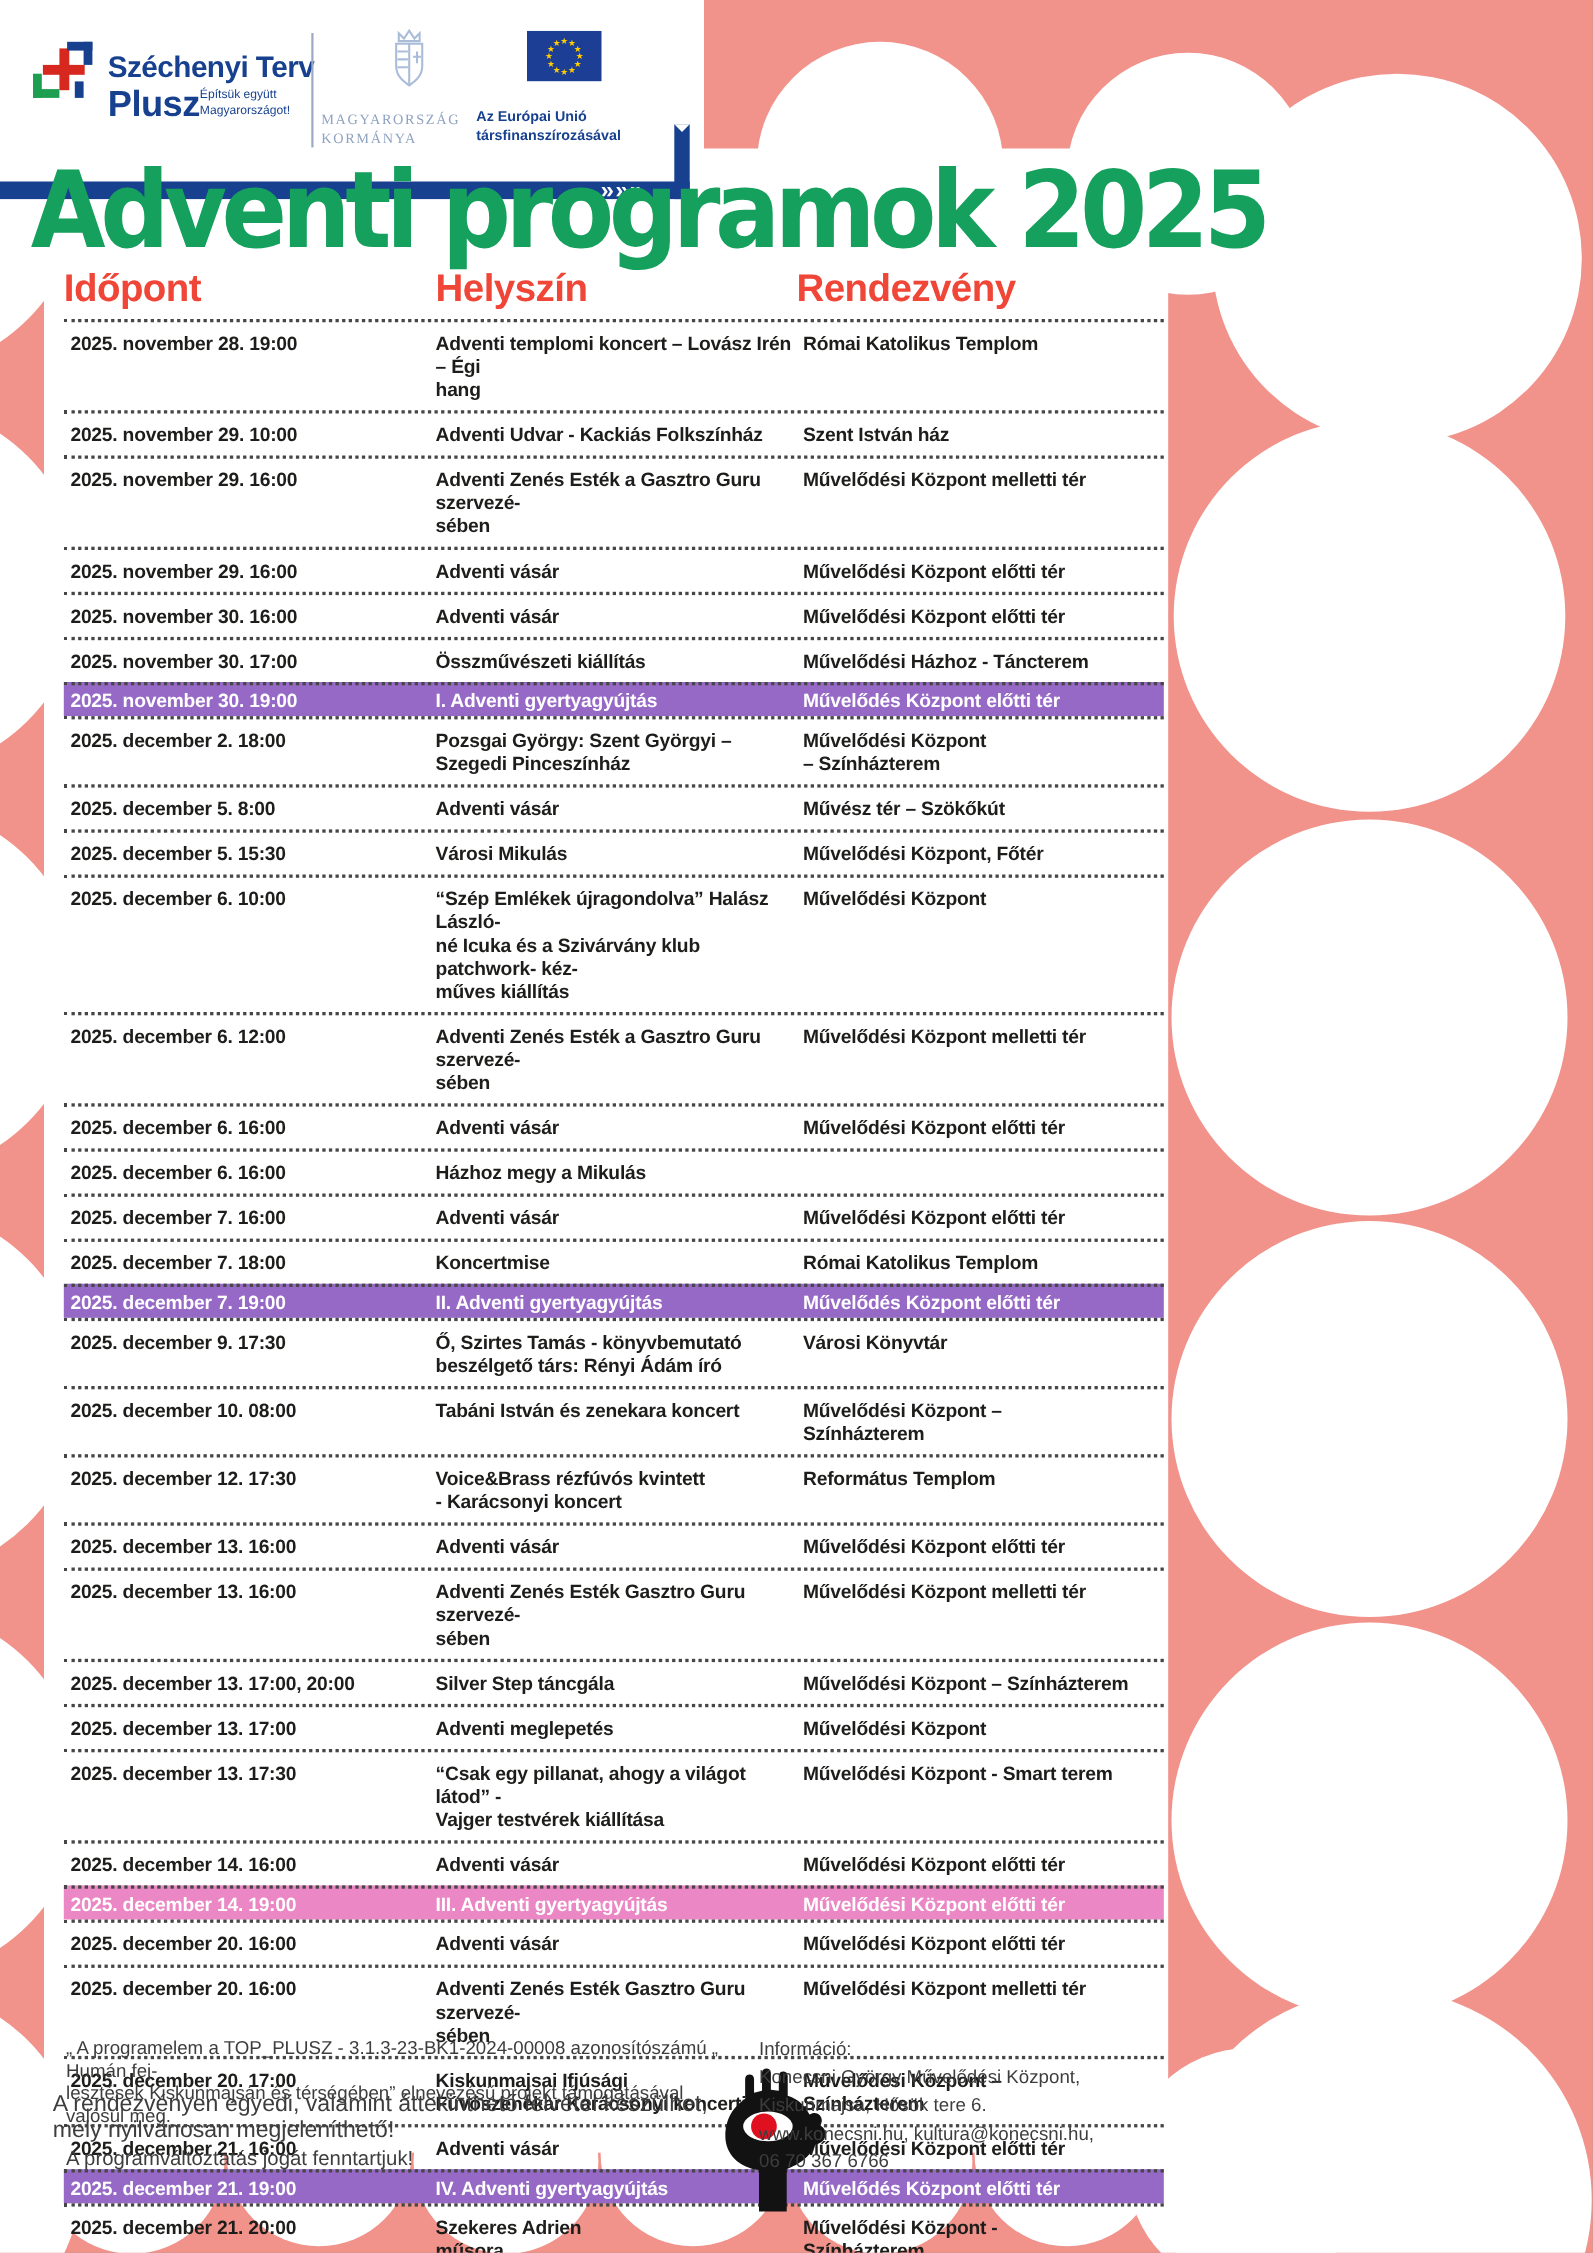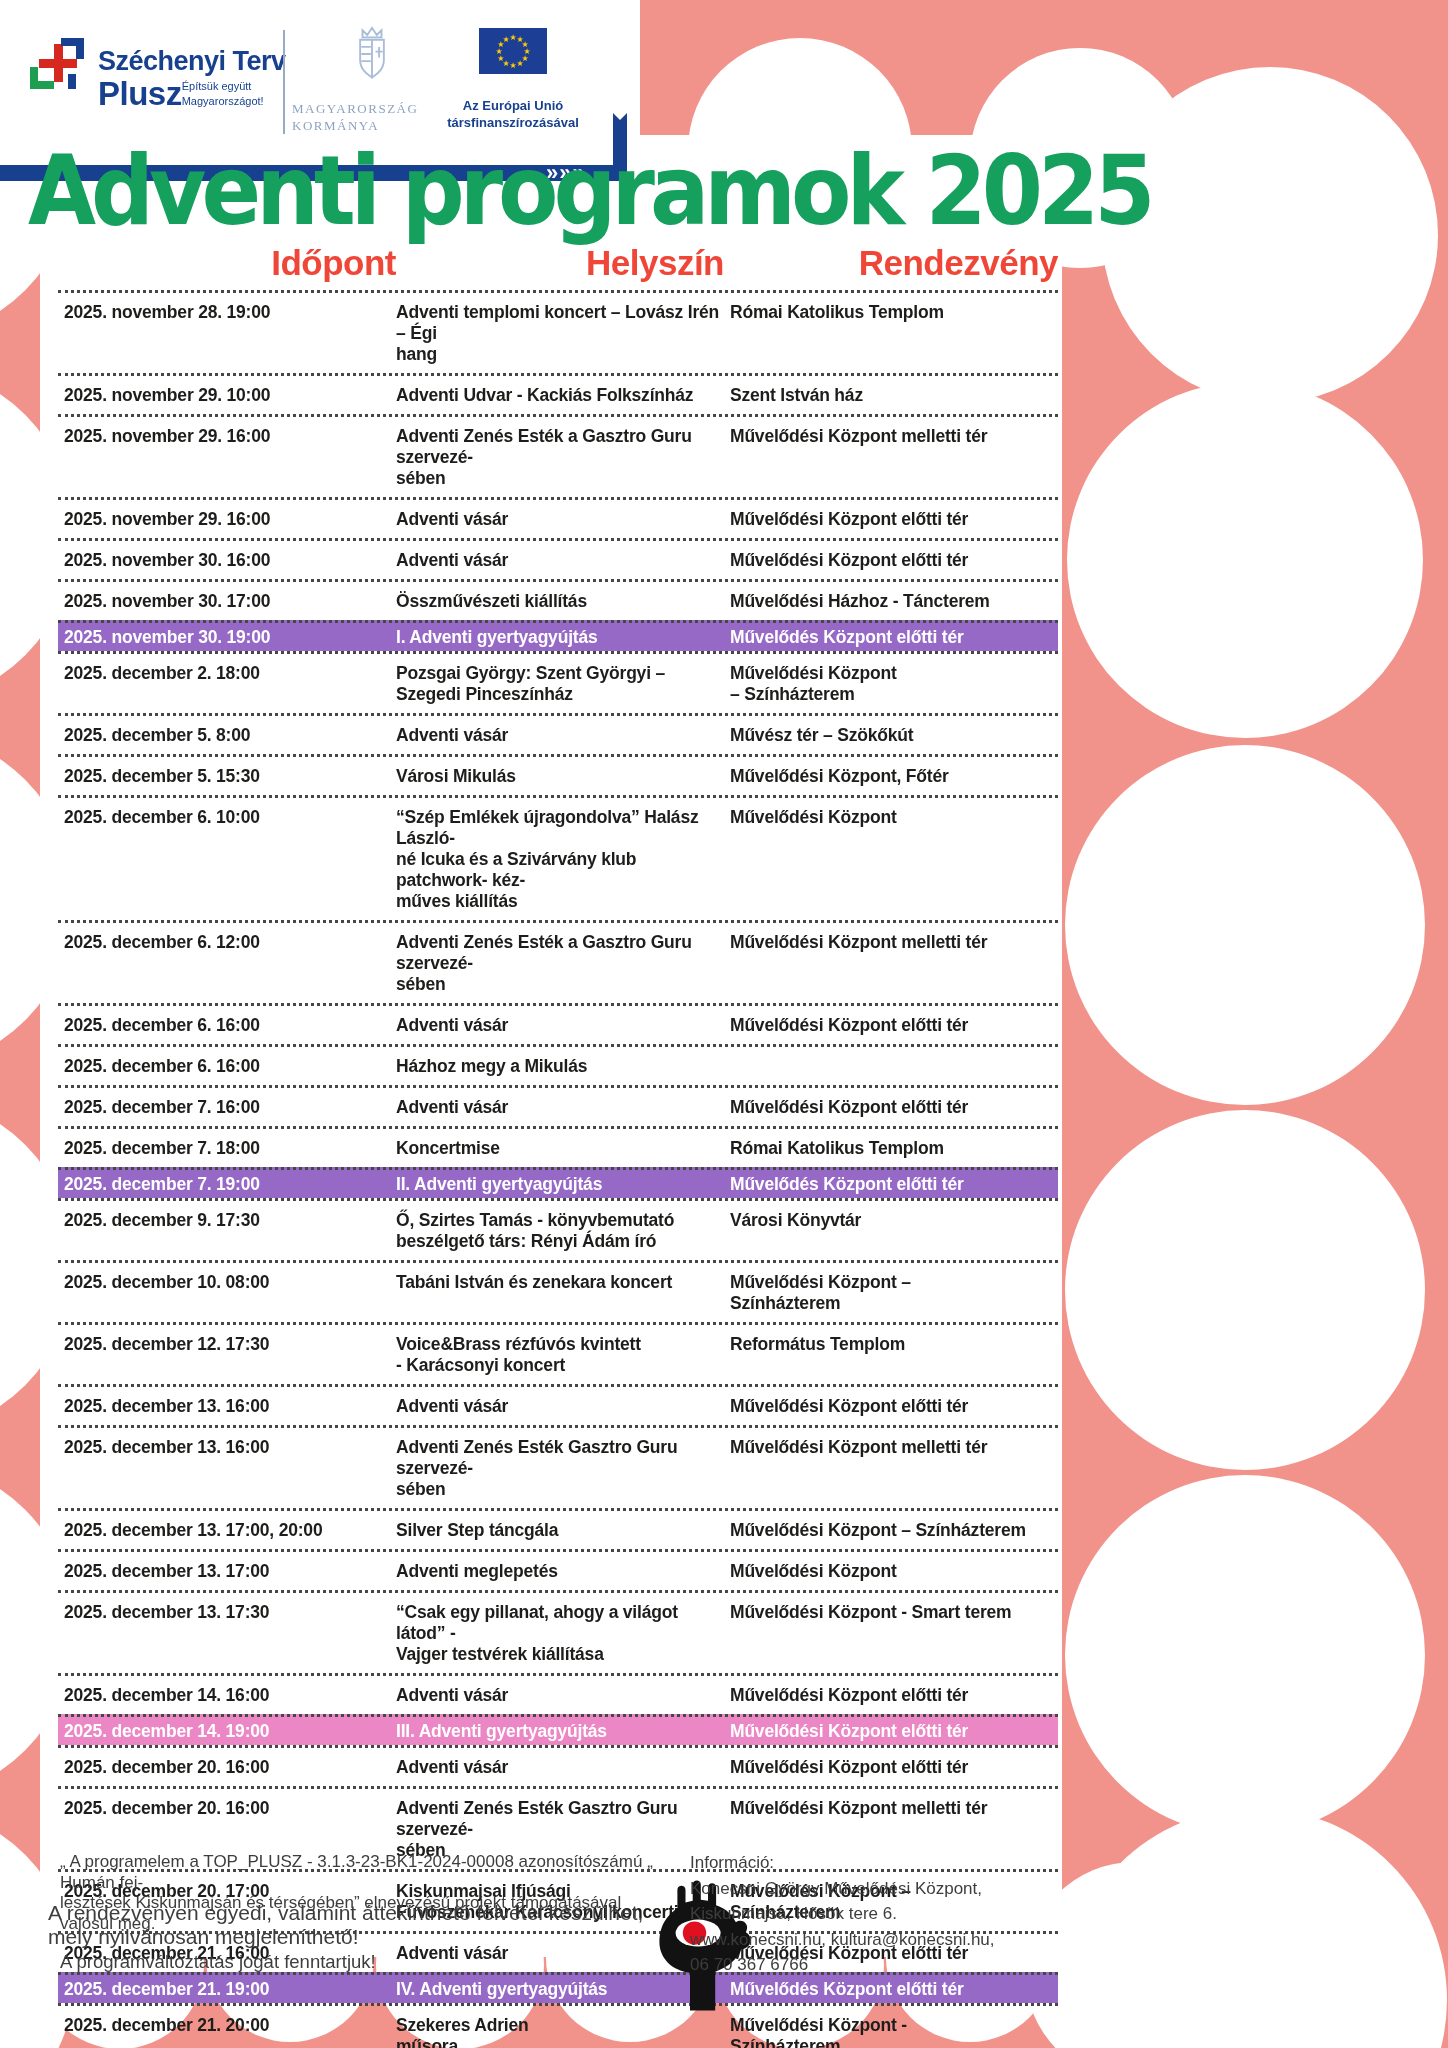--- a/index.html
+++ b/index.html
@@ -18,34 +18,34 @@
   .sz-text{position:absolute;left:98px;top:46px;color:var(--navy)}
   .sz-line1{font-size:27px;font-weight:bold;letter-spacing:-0.5px}
   .sz-line2row{display:flex;align-items:flex-end;}
   .sz-line2{font-size:33px;font-weight:bold;letter-spacing:-0.5px;line-height:34px}
   .sz-tag{font-size:11px;font-weight:normal;line-height:15px;padding-bottom:2px}
   .divider{position:absolute;left:283px;top:30px;width:2px;height:104px;background:#9aaac6}
   .gov-arms{position:absolute;left:350px;top:22px}
   .gov-text{position:absolute;left:292px;top:100px;width:160px;text-align:left;
     font-family:"Liberation Serif",serif;font-size:13px;letter-spacing:1.5px;color:#8fa2c2;line-height:17px}
   .eu-flag{position:absolute;left:479px;top:28px}
-  .eu-text{position:absolute;left:433px;top:97px;width:160px;text-align:center;
+  .eu-text{position:absolute;left:433px;top:97px;width:160px;text-align:left;
     font-size:13px;font-weight:bold;color:var(--navy);line-height:17px}
   .blue-bar{position:absolute;left:0;top:165px;width:627px;height:16px;background:var(--navy)}
   .bar-riser{position:absolute;left:613px;top:113px;width:14px;height:68px;background:var(--navy)}
   .riser-notch{position:absolute;left:613px;top:113px;width:0;height:0;
     border-left:7px solid transparent;border-right:7px solid transparent;border-top:7px solid #ffffff}
   .bar-chevrons{position:absolute;left:546px;top:160px;color:#fff;font-size:22px;font-weight:bold;letter-spacing:1px}
 
   
   .poster-title{position:absolute;left:28px;top:134px;width:1034px;text-align:center;white-space:nowrap;
     color:var(--green);font-family:"DejaVu Sans","Liberation Sans",sans-serif;
     font-size:88px;font-weight:800;letter-spacing:-5px;transform:scaleY(1.1);transform-origin:center top}
   .col-headers{position:absolute;left:58px;top:243px;width:1000px;display:flex}
-  .col-headers .h{font-size:35px;font-weight:bold;color:var(--red);text-align:right;letter-spacing:-0.5px}
+  .col-headers .h{font-size:35px;font-weight:bold;color:var(--red);text-align:left;letter-spacing:-0.5px}
   .h1{flex:0 0 338px}.h2{flex:0 0 334px}.h3{flex:1}
 
   
   .table{position:absolute;left:58px;top:290px;width:1000px;border-bottom:3px dotted #464646}
   .row{display:flex;border-top:3px dotted #464646;padding:9px 0 8px}
   .cell{white-space:pre-line;font-weight:bold;font-size:17.5px;line-height:21px;letter-spacing:-0.2px;color:var(--text)}
   .c-time{flex:0 0 338px;padding-left:6px}
   .c-event{flex:0 0 334px;padding-right:10px}
   .c-venue{flex:1;padding-right:4px}
   .row.hl-purple{background:var(--purple);padding:4px 0 3px}

